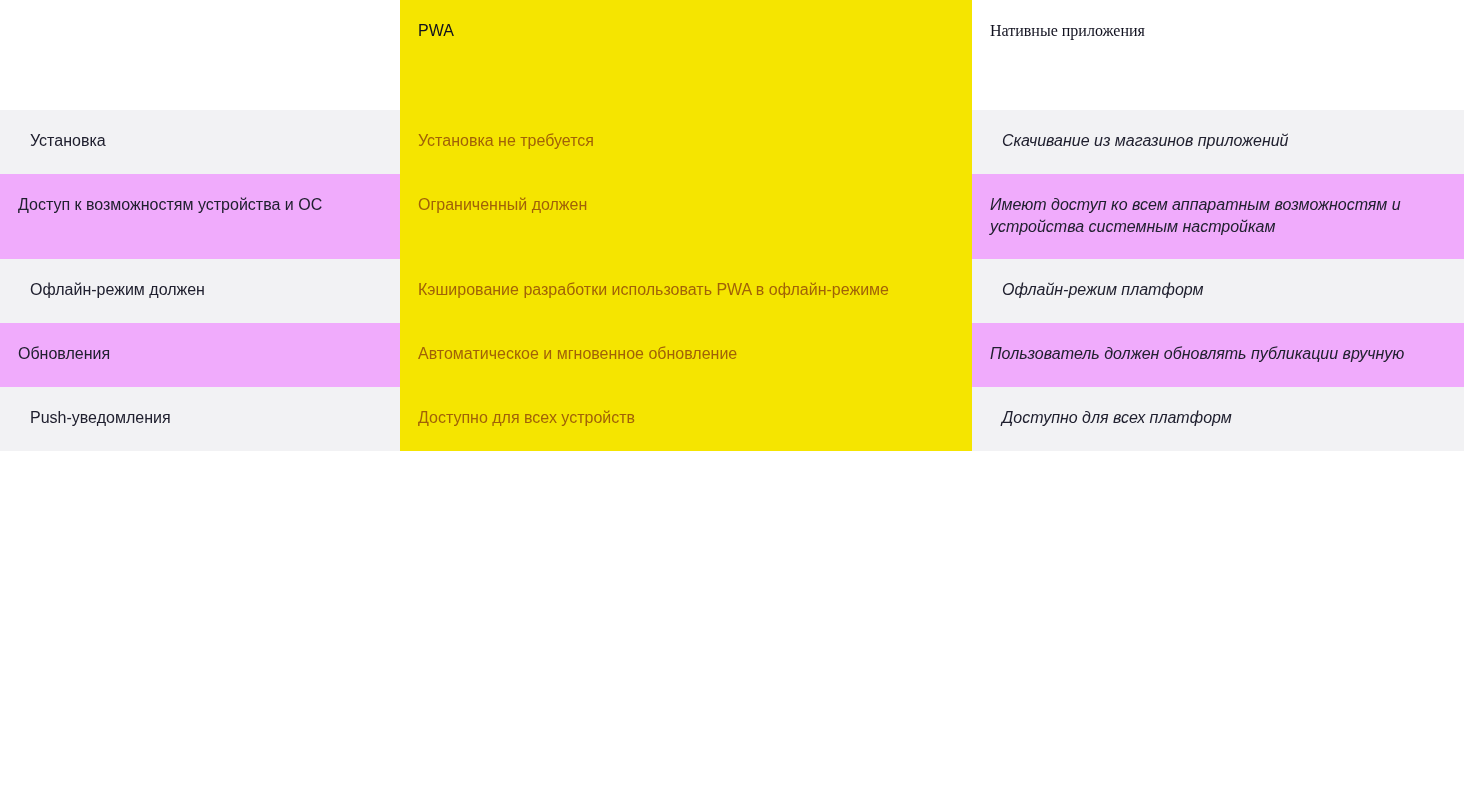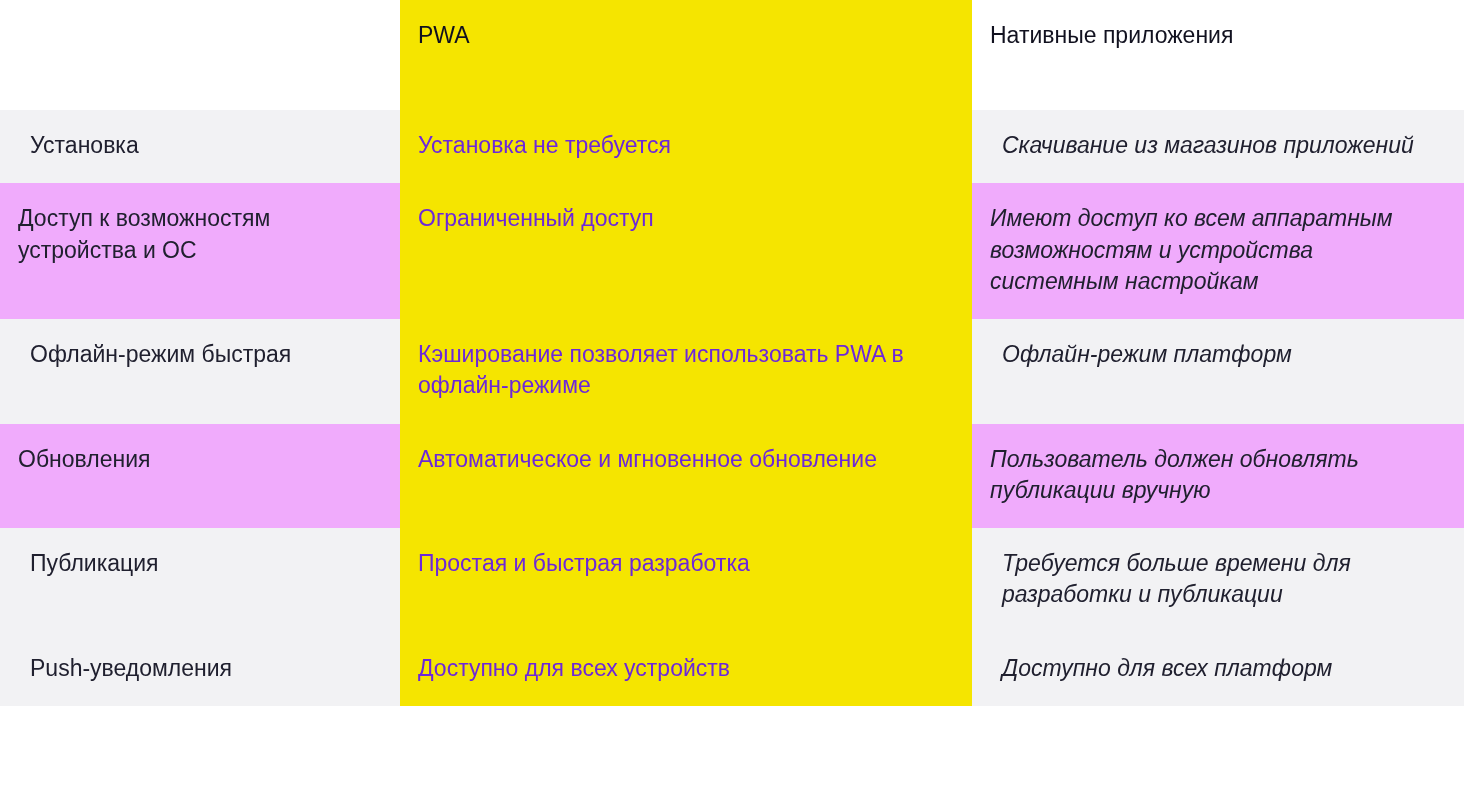--- a/index.html
+++ b/index.html
@@ -20,49 +20,49 @@
     table-layout: fixed;
   }
   .comparison-table col.col-feature { width: 400px; }
   .comparison-table col.col-pwa { width: 572px; }
   .comparison-table col.col-native { width: 492px; }
 
   .comparison-table th,
   .comparison-table td {
     vertical-align: top;
     padding: 20px 18px 22px 18px;
-    font-size: 23px;
+    font-size: 16px;
     line-height: 1.36;
     font-weight: 400;
     text-align: left;
   }
 
   
   thead th {
     height: 68px;
     padding-top: 16px;
     padding-bottom: 16px;
     font-size: 23px;
     font-weight: 700;
     color: #11111f;
   }
   thead th.cell-feature { background: #ffffff; }
   thead th.cell-pwa { background: #f5e500; }
-  thead th.cell-native { background: #ffffff; }
+  thead th.cell-native { background: #ffffff; font-family: Liberation Serif, serif; }
 
   
   tbody tr.stripe .cell-feature,
   tbody tr.stripe .cell-native { background: #f2f2f4; padding-left: 30px; }
   tbody tr.plain .cell-feature,
   tbody tr.plain .cell-native { background: #f0abfc; }
   tbody td.cell-pwa { background: #f5e500; }
 
   tbody td.cell-feature { color: #20202f; }
   tbody td.cell-native { color: #20202f; font-style: italic; }
-  tbody td.cell-pwa { color: #6d28d9; }
+  tbody td.cell-pwa { color: #a16207; }
 
   tbody tr td { padding-top: 19px; padding-bottom: 21px; }
 </style>
 </head>
 <body>
 
 <table class="comparison-table">
   <colgroup>
     <col class="col-feature">
     <col class="col-pwa">
@@ -76,37 +76,32 @@
     </tr>
   </thead>
   <tbody>
     <tr class="stripe">
       <td class="cell-feature">Установка</td>
       <td class="cell-pwa">Установка не требуется</td>
       <td class="cell-native">Скачивание из магазинов приложений</td>
     </tr>
     <tr class="plain">
       <td class="cell-feature">Доступ к возможностям устройства и ОС</td>
-      <td class="cell-pwa">Ограниченный доступ</td>
+      <td class="cell-pwa">Ограниченный должен</td>
       <td class="cell-native">Имеют доступ ко всем аппаратным возможностям и устройства системным настройкам</td>
     </tr>
     <tr class="stripe">
-      <td class="cell-feature">Офлайн-режим быстрая</td>
-      <td class="cell-pwa">Кэширование позволяет использовать PWA в офлайн-режиме</td>
+      <td class="cell-feature">Офлайн-режим должен</td>
+      <td class="cell-pwa">Кэширование разработки использовать PWA в офлайн-режиме</td>
       <td class="cell-native">Офлайн-режим платформ</td>
     </tr>
     <tr class="plain">
       <td class="cell-feature">Обновления</td>
       <td class="cell-pwa">Автоматическое и мгновенное обновление</td>
       <td class="cell-native">Пользователь должен обновлять публикации вручную</td>
-    </tr>
-    <tr class="stripe">
-      <td class="cell-feature">Публикация</td>
-      <td class="cell-pwa">Простая и быстрая разработка</td>
-      <td class="cell-native">Требуется больше времени для разработки и публикации</td>
     </tr>
     <tr class="stripe">
       <td class="cell-feature">Push-уведомления</td>
       <td class="cell-pwa">Доступно для всех устройств</td>
       <td class="cell-native">Доступно для всех платформ</td>
     </tr>
   </tbody>
 </table>
 
 </body></html>

